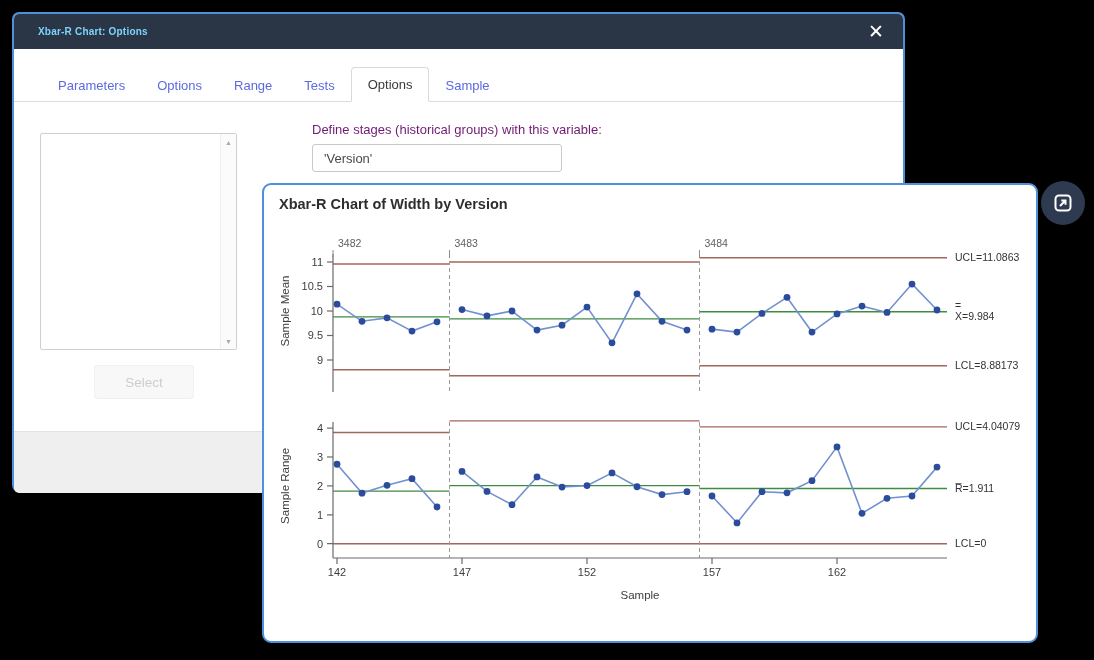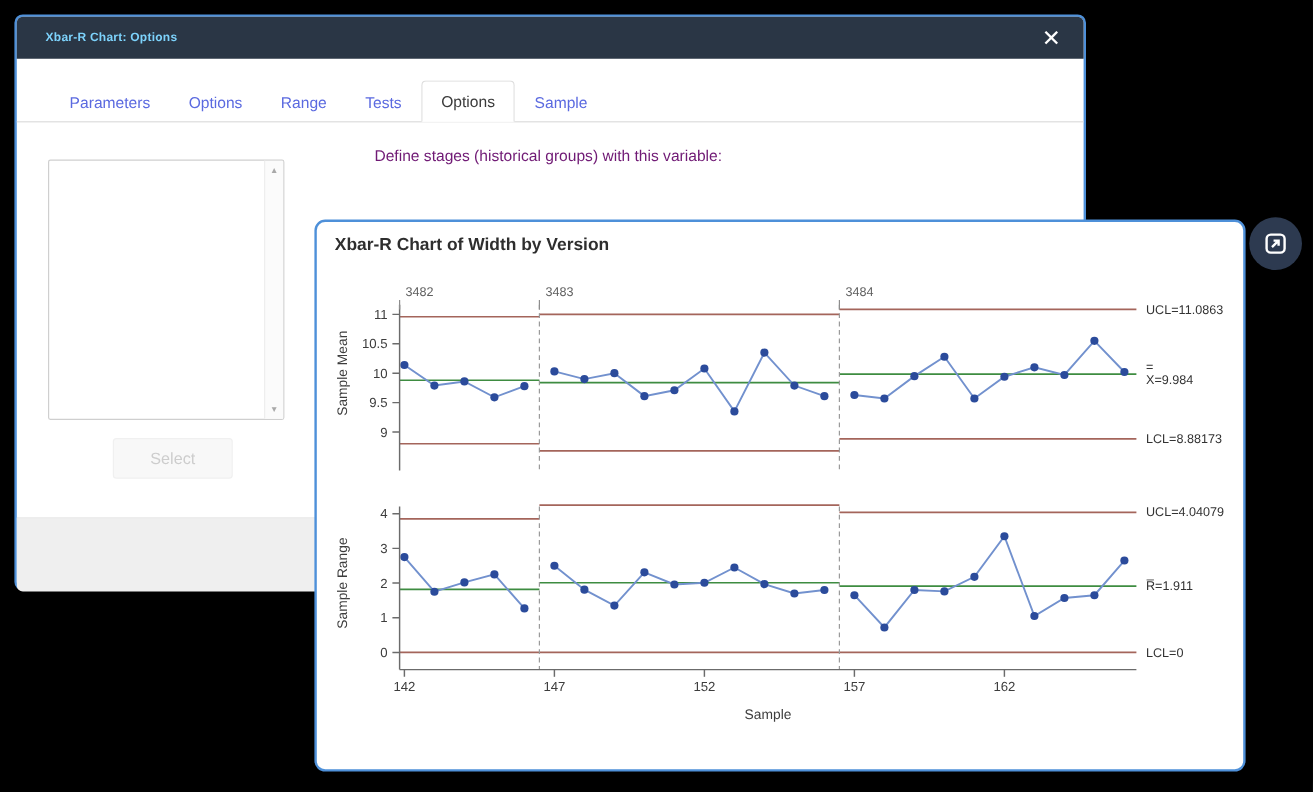--- a/index.html
+++ b/index.html
@@ -76,20 +76,21 @@
       <div class="scrollbar">
         <div class="scroll-arrow">▲</div>
         <div class="scroll-arrow">▼</div>
       </div>
     </div>
 
     <button class="select-btn" disabled="">Select</button>
 
     <div class="stages-field">
       <label class="stages-label">Define stages (historical groups) with this variable:</label>
+      <input class="stage-input" type="text" value="'Version'" style="">
     </div>
 
     <div class="dialog-footer"></div>
   </div>
 
   <div class="chart-window">
     <div class="chart-title">Xbar-R Chart of Width by Version</div>
     <svg id="chart" class="chart-svg" width="776" height="460" viewBox="0 0 776 460">
         <line x1="69" y1="78.95999999999995" x2="185.5" y2="78.95999999999995" stroke="#a4655b" stroke-width="1.4"></line>
         <line x1="69" y1="184.79999999999995" x2="185.5" y2="184.79999999999995" stroke="#a4655b" stroke-width="1.4"></line>

